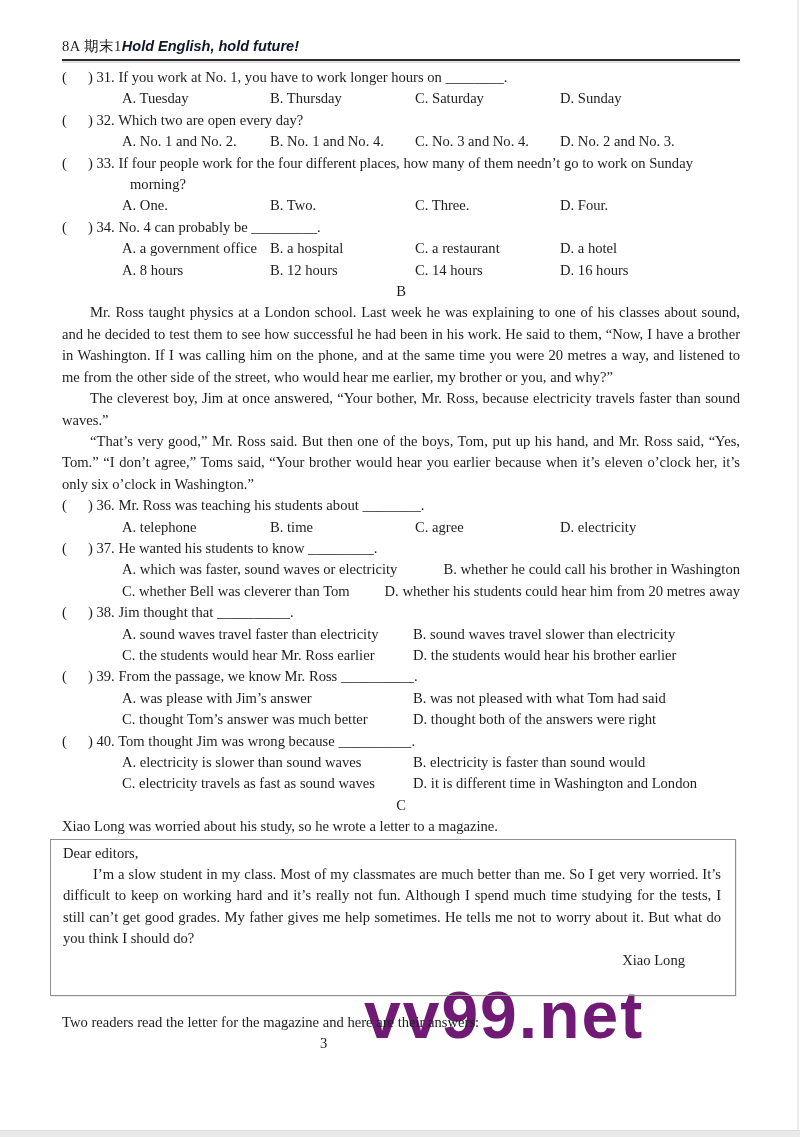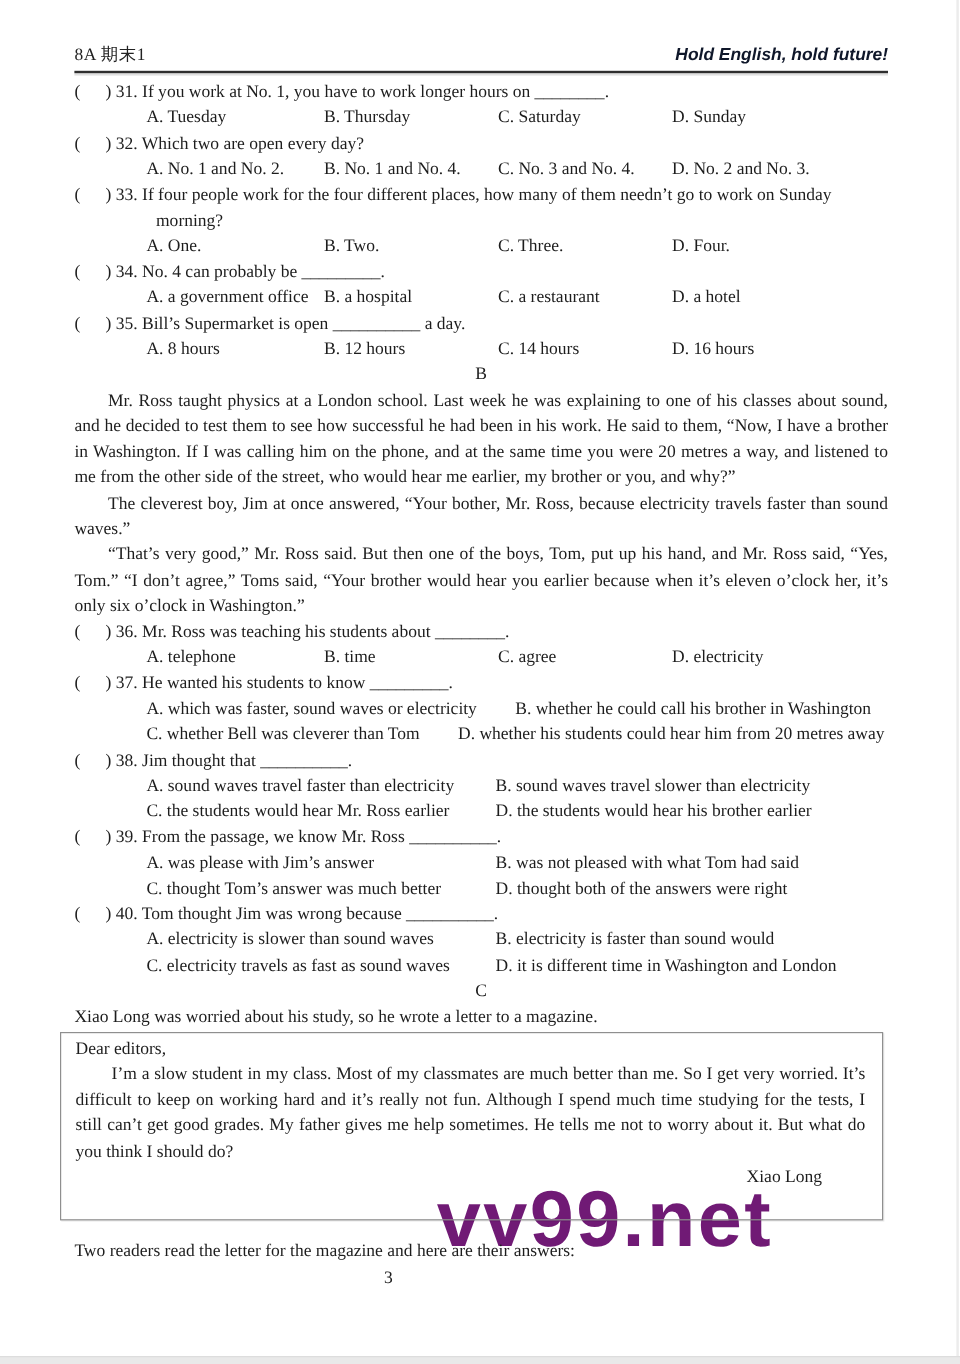--- a/index.html
+++ b/index.html
@@ -24,37 +24,37 @@
   .watermark{
     position:absolute;left:364px;top:982px;z-index:1;
     font-family:"Liberation Sans", sans-serif;
     font-weight:bold;
     font-size:66px;line-height:1;
     color:#701a75;letter-spacing:2px;
     user-select:none;
   }
   .content{position:relative;z-index:2;padding:0 60px 0 62px;}
   .header{
-    display:flex;justify-content:space-between;align-items:flex-end;
+    display:flex;justify-content:flex-start;align-items:flex-end;
     padding-top:30px;height:27px;
   }
   .h-left{font-size:14.5px;letter-spacing:.5px;color:#222;}
   .h-right{
     font-family:"Liberation Sans", sans-serif;
     font-style:italic;font-weight:bold;font-size:14.5px;color:#0f172a;
   }
   .rule{height:2px;background:#2e2e2e;margin-top:2px;box-shadow:0 2px 0 rgba(0,0,0,.12);}
   .body{padding-top:6px;}
   .qline{white-space:nowrap;}
   .paren{display:inline-block;width:26px;}
   .cont{margin-left:68px;}
   .opts{margin-left:60px;white-space:nowrap;}
   .opts.four{display:grid;grid-template-columns:148px 145px 145px auto;}
   .opts.two{display:grid;grid-template-columns:291px auto;}
-  .opts.flow{display:flex;gap:32px;}
+  .opts.flow{display:flex;gap:16px;justify-content:space-between;}
   .seclabel{text-align:center;}
   .passage{margin:0;text-align:justify;text-indent:28px;}
   .letterbox{
     border:1.5px solid #8f8f8f;
     margin:1px 4px 0 -12px;
     padding:3px 14px 24px 12px;
     box-shadow:1px 1px 0 rgba(0,0,0,.08);
   }
   .letterbody{margin:0;text-align:justify;text-indent:30px;}
   .signature{text-align:right;padding-right:36px;}
@@ -104,21 +104,20 @@
       </div>
 
       <div class="qline"><span class="paren">(</span><span>) 34. No. 4 can probably be _________.</span></div>
       <div class="opts four">
         <span>A. a government office</span>
         <span>B. a hospital</span>
         <span>C. a restaurant</span>
         <span>D. a hotel</span>
       </div>
 
-      <div class="qline"><span class="paren">(</span><span>) 35. Bill’s Supermarket is open __________ a day.</span></div>
       <div class="opts four">
         <span>A. 8 hours</span>
         <span>B. 12 hours</span>
         <span>C. 14 hours</span>
         <span>D. 16 hours</span>
       </div>
 
       <div class="seclabel">B</div>
       <p class="passage">Mr. Ross taught physics at a London school. Last week he was explaining to one of his classes about sound, and he decided to test them to see how successful he had been in his work. He said to them, “Now, I have a brother in Washington. If I was calling him on the phone, and at the same time you were 20 metres a way, and listened to me from the other side of the street, who would hear me earlier, my brother or you, and why?”</p>
       <p class="passage">The cleverest boy, Jim at once answered, “Your bother, Mr. Ross, because electricity travels faster than sound waves.”</p>

